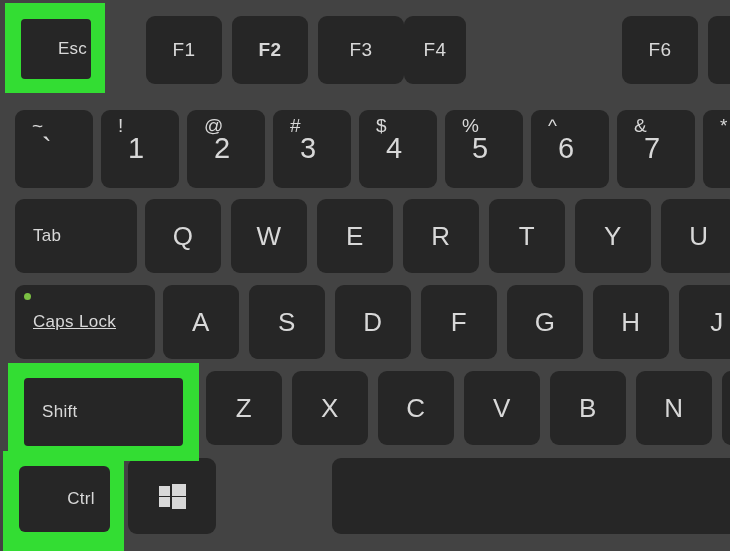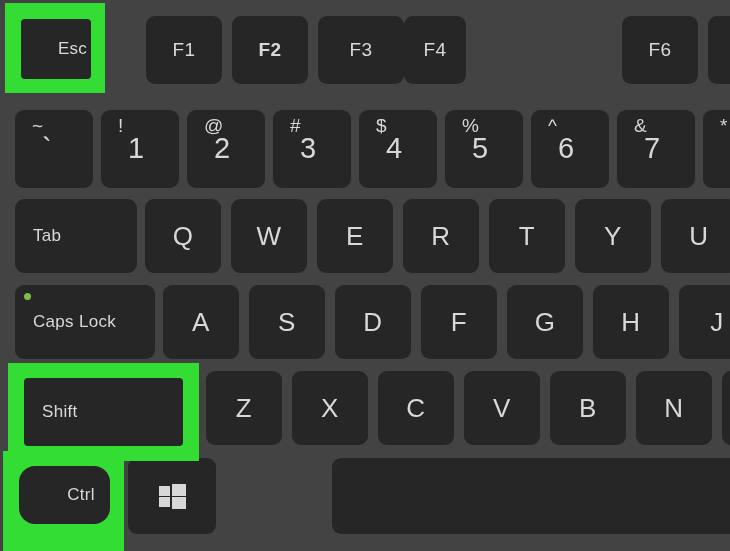--- a/index.html
+++ b/index.html
@@ -163,21 +163,21 @@
 
   <div class="key word align-left" style="left:15px; top:199px; width:122px; height:74px;">Tab</div>
   <div class="key" style="left:145px; top:199px; width:76px; height:74px;">Q</div>
   <div class="key" style="left:231px; top:199px; width:76px; height:74px;">W</div>
   <div class="key" style="left:317px; top:199px; width:76px; height:74px;">E</div>
   <div class="key" style="left:403px; top:199px; width:76px; height:74px;">R</div>
   <div class="key" style="left:489px; top:199px; width:76px; height:74px;">T</div>
   <div class="key" style="left:575px; top:199px; width:76px; height:74px;">Y</div>
   <div class="key" style="left:661px; top:199px; width:76px; height:74px;">U</div>
 
-  <div class="key word align-left" style="left:15px; top:285px; width:140px; height:74px;">
+  <div class="key word align-left" style="left:15px; top:285px; width:140px; height:74px;text-decoration:underline;">
     <span class="led"></span>
     <span>Caps Lock</span>
   </div>
   <div class="key" style="left:163px; top:285px; width:76px; height:74px;">A</div>
   <div class="key" style="left:249px; top:285px; width:76px; height:74px;">S</div>
   <div class="key" style="left:335px; top:285px; width:76px; height:74px;">D</div>
   <div class="key" style="left:421px; top:285px; width:76px; height:74px;">F</div>
   <div class="key" style="left:507px; top:285px; width:76px; height:74px;">G</div>
   <div class="key" style="left:593px; top:285px; width:76px; height:74px;">H</div>
   <div class="key" style="left:679px; top:285px; width:76px; height:74px;">J</div>
@@ -198,16 +198,16 @@
         <i class="p4"></i>
     </span>
   </div>
   <div class="key blank" style="left:332px; top:458px; width:410px; height:76px;"></div>
 
   <div class="highlight" style="left:8px; top:363px; width:191px; height:98px;">
     <div class="key word align-left" style="left:16px; top:15px; width:159px; height:68px; border-radius:4px; ">Shift</div>
   </div>
 
   <div class="highlight" style="left:3px; top:451px; width:121px; height:100px;">
-    <div class="key word" style="left:16px; top:15px; width:91px; height:58px; border-radius:16px;">Ctrl</div>
+    <div class="key word" style="left:16px; top:15px; width:91px; height:66px; border-radius:6px;">Ctrl</div>
   </div>
 
 </div>
 
 </body></html>

